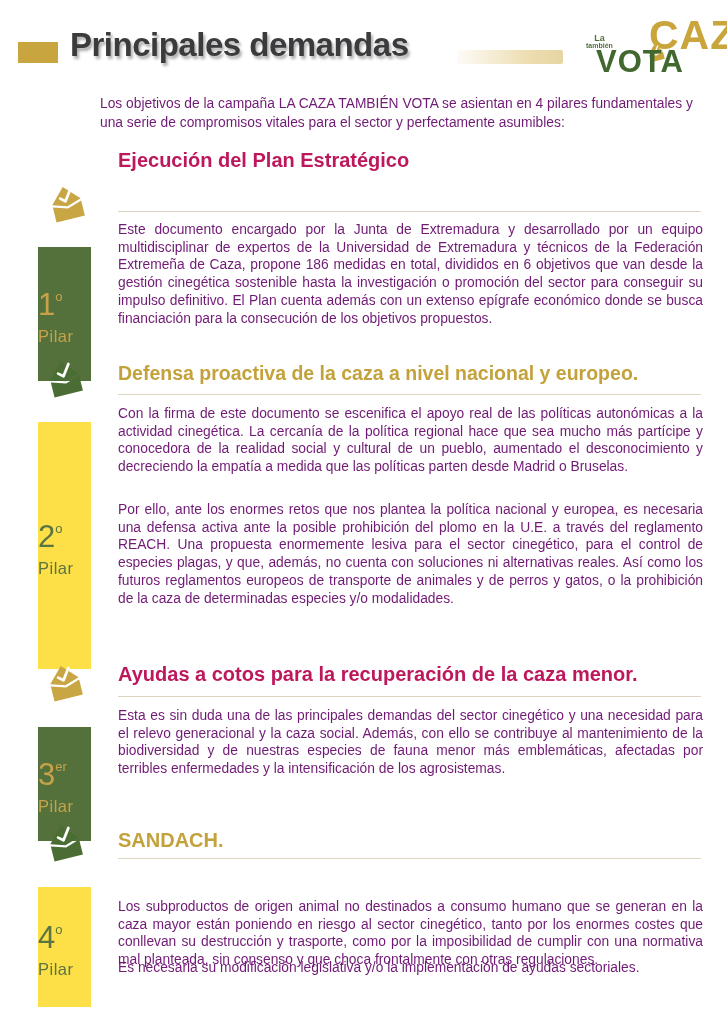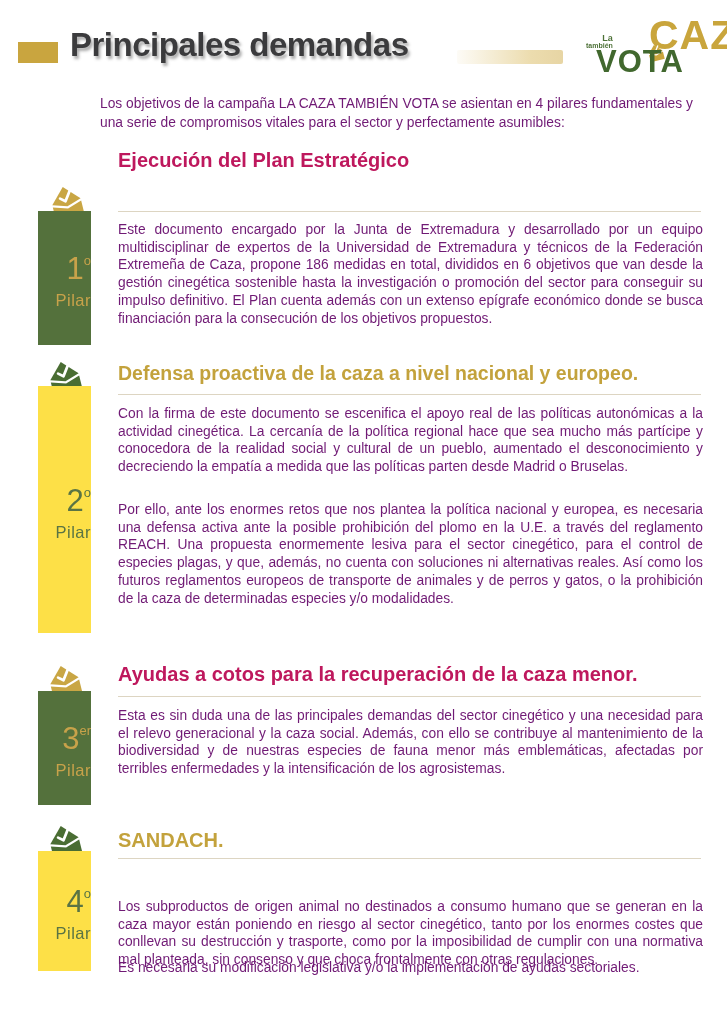--- a/index.html
+++ b/index.html
@@ -15,33 +15,33 @@
     text-shadow:2px 3px 3px rgba(70,70,70,0.45);
   }
   .header-bar {
     position:absolute; left:457px; top:50px; width:106px; height:14px; border-radius:2px;
     background:linear-gradient(to right, rgba(247,240,221,0.25), #ecdcae 70%, #e7d5a4);
   }
   
   .logo { position:absolute; left:582px; top:20px; width:142px; height:78px; }
   .logo-caza { position:absolute; left:22px; top:0; font-size:41px; font-weight:800; letter-spacing:1px; color:#c9a53c; line-height:30px;margin-left:45px; }
   .logo-vota { position:absolute; left:14px; top:27px; font-size:31px; font-weight:800; letter-spacing:1px; color:#41682e; line-height:30px; }
-  .logo-small { position:absolute; left:4px; top:15px; color:#4e7238; font-weight:bold; line-height:7px; text-align:right; }
+  .logo-small { position:absolute; left:4px; top:15px; color:#4e7238; font-weight:bold; line-height:7px; text-align:center; }
   .logo-small .l1 { font-size:9px; display:block; }
   .logo-small .l2 { font-size:7px; display:block; }
   .logo-env { position:absolute; left:62px; top:22px; width:24px; height:21px; color:#c9a53c; }
   
   .intro {
     position:absolute; left:100px; top:95px; width:604px;
     font-size:13.8px; line-height:18.5px; color:#701a75;
   }
   
   .pillar-rect {
     position:absolute; left:38px; width:53px;
-    display:flex; flex-direction:column; align-items:flex-end; justify-content:center; gap:7px;
+    display:flex; flex-direction:column; align-items:flex-start; justify-content:center; gap:7px;margin-top:36px;
   }
   .green-bg { background:#54713c; }
   .gold-bg  { background:#fde047; }
   .gold-text  { color:#c8a24a; }
   .greenk-text { color:#5a7444; }
   .pillar-num { font-size:31px; font-weight:400; line-height:30px; }
   .pillar-num sup { font-size:13px; vertical-align:14px; letter-spacing:0; }
   .pillar-label { font-size:16.5px; font-weight:400; letter-spacing:0.5px; }
   .pillar-icon { position:absolute; width:50px; height:43px; }
   .env-gold { color:#c9a644; }

